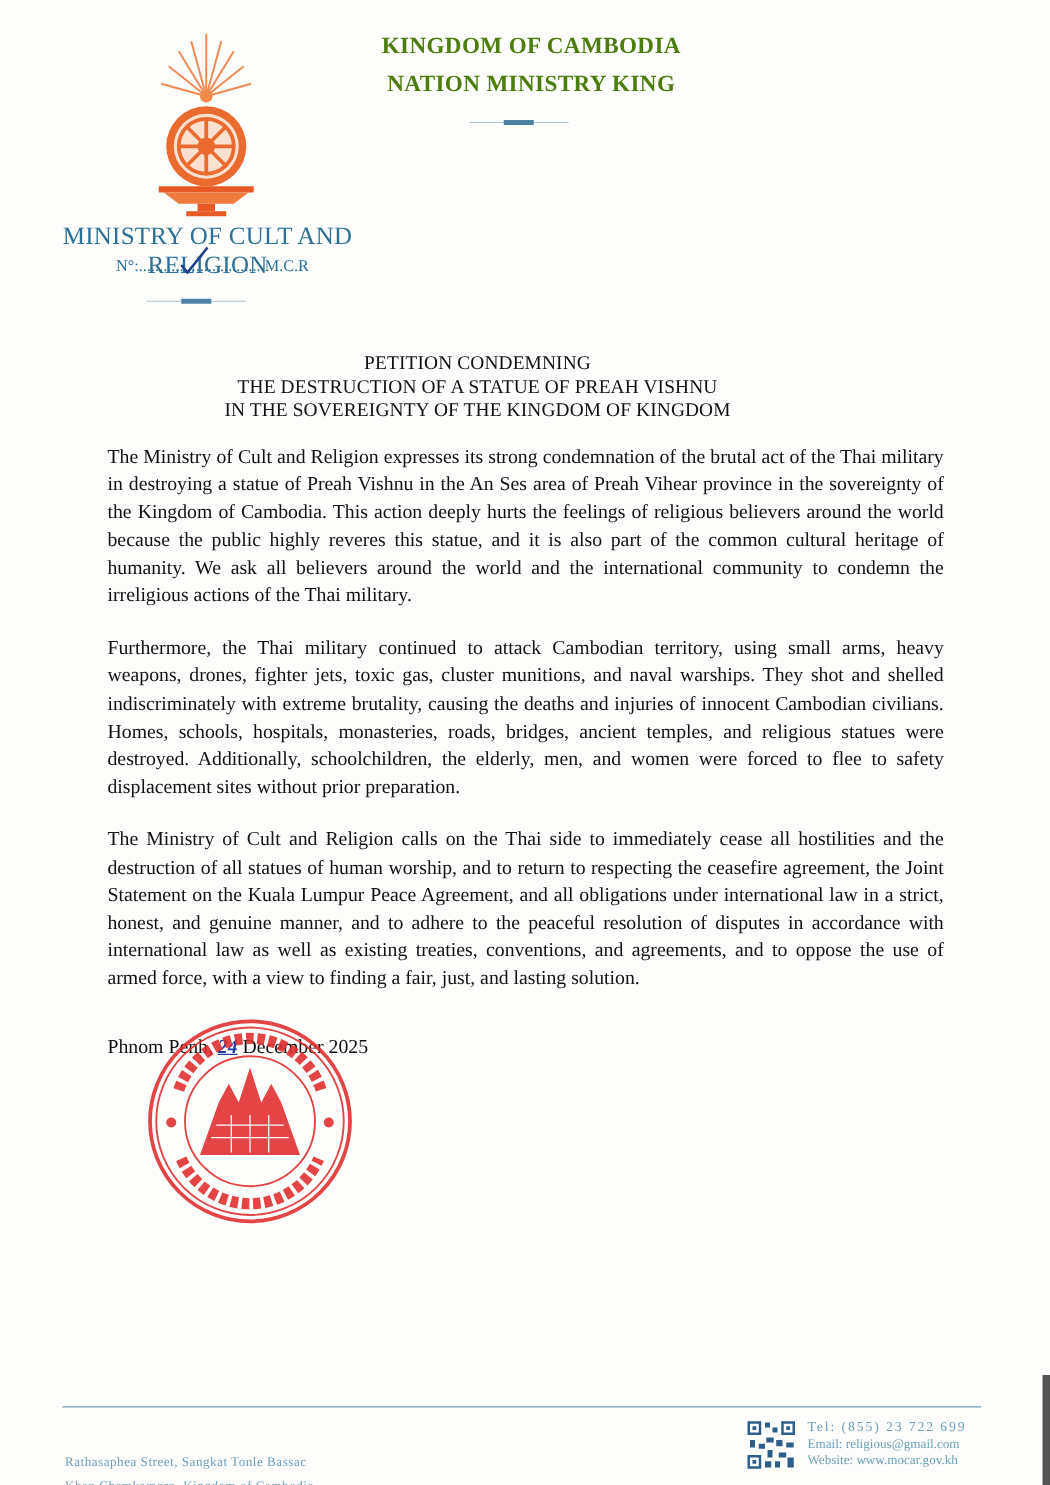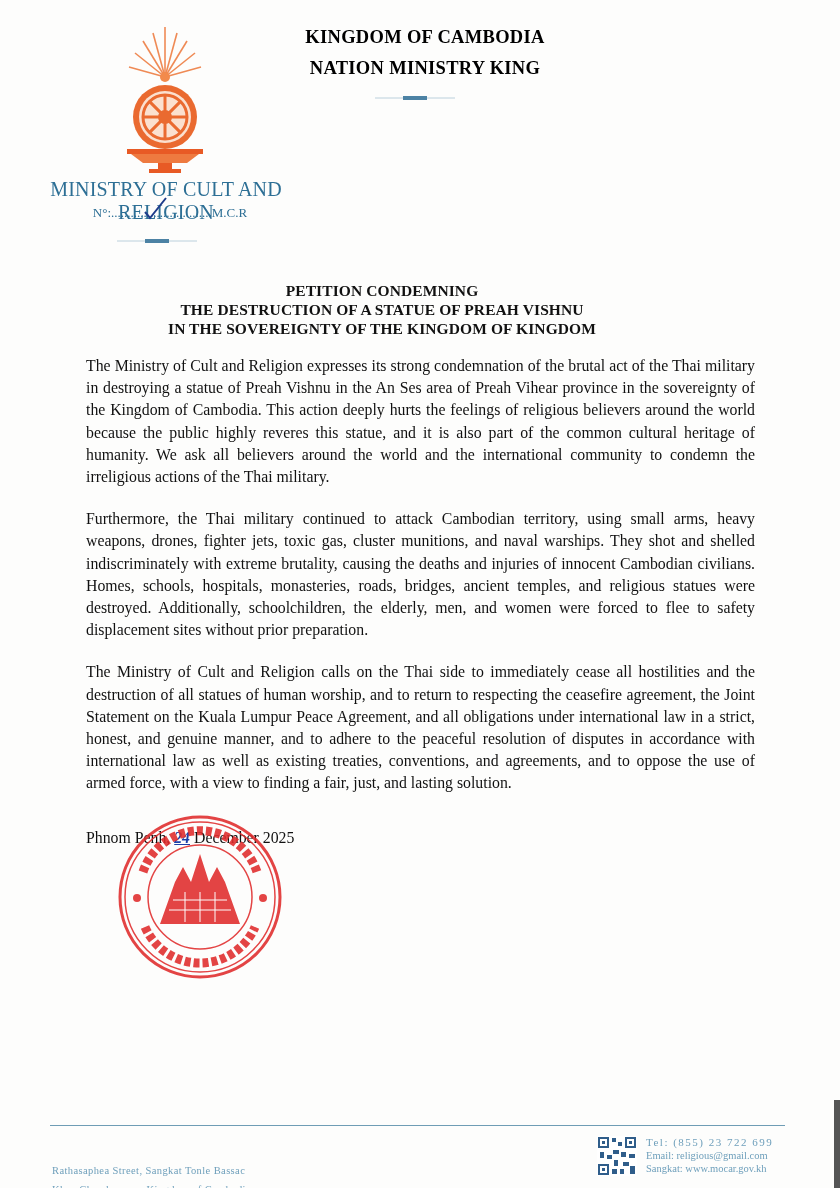--- a/index.html
+++ b/index.html
@@ -14,25 +14,25 @@
     font-size: 20px; color: #2d6f95; letter-spacing: 0.2px;
   }
   .ref-line {
     position: absolute; left: 70px; top: 205px; width: 200px; text-align: center;
     font-size: 13px; color: #2d6f95;
   }
   .ref-check { position: absolute; left: 142px; top: 196px; width: 26px; height: 26px; }
   .ornament { position: absolute; height: 6px; }
   .ornament-left { left: 117px; top: 238px; width: 80px; }
   .ornament-right { left: 375px; top: 95px; width: 80px; }
-  .kingdom { position: absolute; left: 280px; top: 22px; width: 290px; text-align: center; color: #000000; font-weight: bold; }
+  .kingdom { position: absolute; left: 280px; top: 22px; width: 290px; text-align: center; color: #4d7c0f; font-weight: bold; }
   .kingdom div { font-size: 18.5px; line-height: 31px; letter-spacing: 0.3px; }
   .title {
     position: absolute; left: 0; top: 281px; width: 764px; text-align: center;
-    font-weight: bold; font-size: 15.5px; line-height: 19px; letter-spacing: 0.1px;
+    font-weight: normal; font-size: 15.5px; line-height: 19px; letter-spacing: 0.1px;
   }
   .body-text {
     position: absolute; left: 86px; top: 355px; width: 669px;
     font-size: 15.8px; line-height: 22.2px; text-align: justify;
   }
   .body-text p { margin: 0 0 20px 0; }
   .date-line { position: absolute; left: 86px; top: 829px; font-size: 15.8px; z-index: 2; }
   .date-day { color: #1c3fa8; font-style: italic; font-weight: bold; text-decoration: underline; }
   .seal { position: absolute; left: 115px; top: 812px; width: 170px; height: 170px; z-index: 3; opacity: 0.88; }
   .footer-rule { position: absolute; left: 50px; top: 1125px; width: 735px; height: 1px; background: #6f9db5; }
@@ -166,14 +166,14 @@
   <g fill="#2f5d8a">
     <rect x="5" y="5" width="3" height="3"></rect>
       <rect x="32" y="5" width="3" height="3"></rect>
       <rect x="5" y="32" width="3" height="3"></rect>
   </g>
 </svg>
 
 <div class="footer-contact">
   <div class="tel">Tel: (855) 23 722 699</div>
   <div>Email: religious@gmail.com</div>
-  <div>Sangkat: www.mocar.gov.kh</div>
+  <div>Website: www.mocar.gov.kh</div>
 </div>
 
 </body></html>

